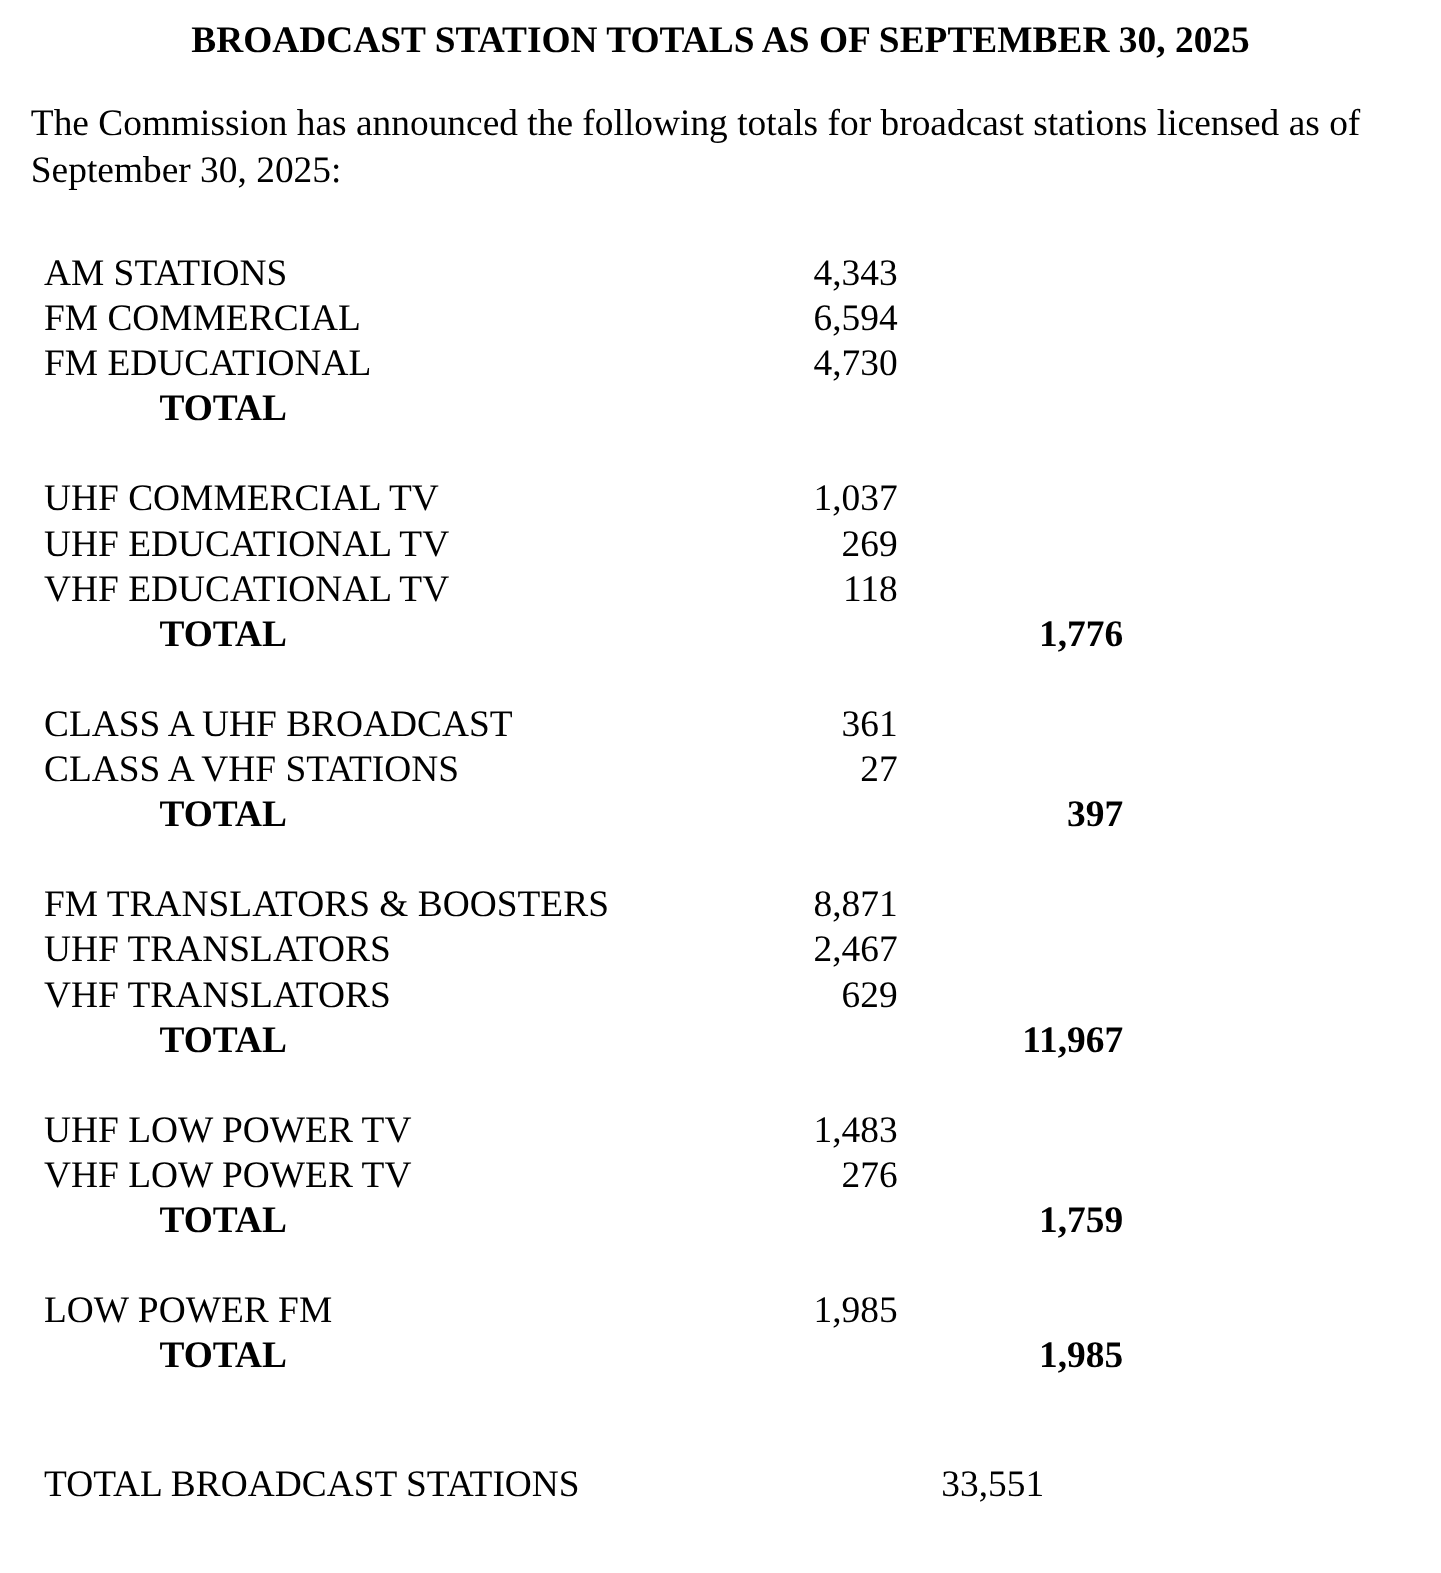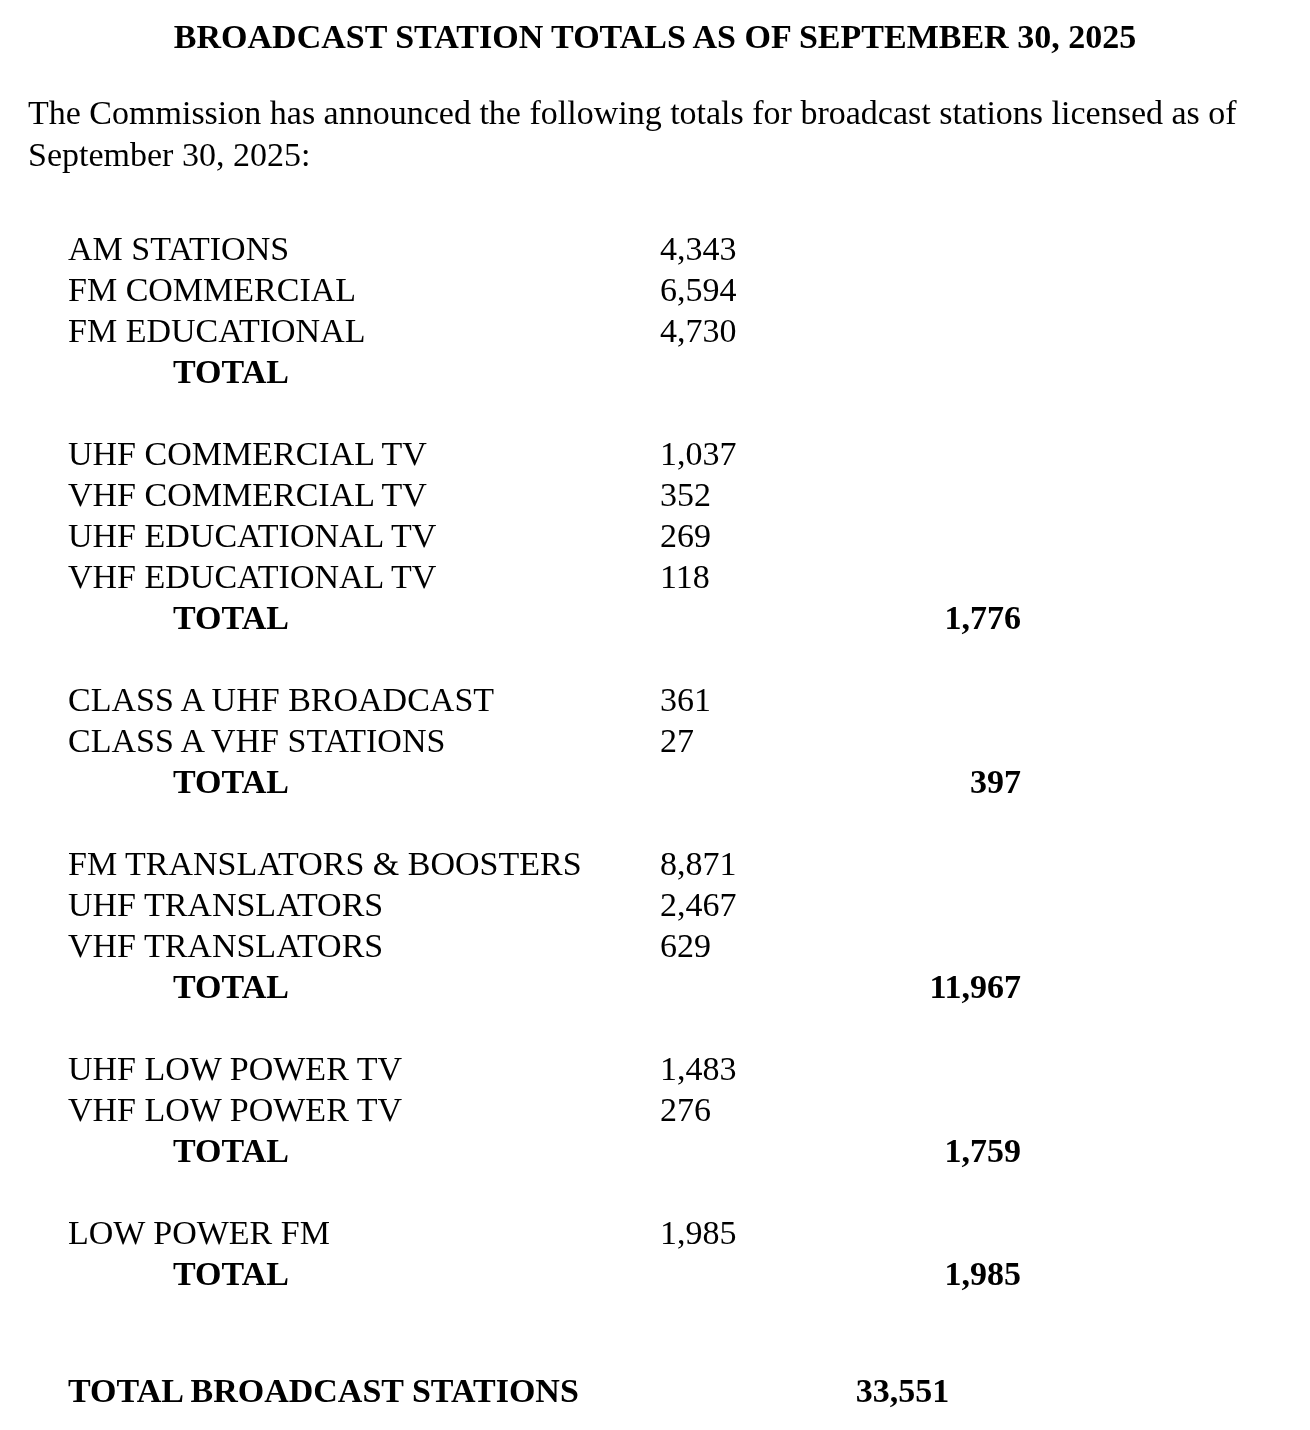--- a/index.html
+++ b/index.html
@@ -38,32 +38,32 @@
     font-size: 34px;
   }
   .section {
     margin-bottom: 41px;
   }
   .row {
     display: grid;
     grid-template-columns: 620px 156px 205px;
     line-height: 41px;
   }
-  .cell-label { text-align: left; margin-left: 28px; }
-  .cell-value { text-align: left; }
+  .cell-label { text-align: left; }
+  .cell-value { text-align: right; }
   .cell-total { text-align: right; font-weight: bold; }
   .total-row .cell-label {
     padding-left: 105px;
     font-weight: bold;
   }
   .grand-total-row {
     display: grid;
     grid-template-columns: 620px 485px;
     line-height: 41px;
-    font-weight: bold;
+    font-weight: normal;
     margin-top: 76px;
   }
   .grand-total-row .cell-value { text-align: center; }
 </style>
 </head>
 <body>
 
 <div class="page">
 
   <div class="doc-title">BROADCAST STATION TOTALS AS OF SEPTEMBER 30, 2025</div>
@@ -89,25 +89,20 @@
         </div>
         <div class="row total-row">
           <div class="cell-label">TOTAL</div>
           <div class="cell-value"></div>
         </div>
       </div>
       <div class="section">
         <div class="row">
           <div class="cell-label">UHF COMMERCIAL TV</div>
           <div class="cell-value">1,037</div>
-          <div class="cell-total"></div>
-        </div>
-        <div class="row">
-          <div class="cell-label">VHF COMMERCIAL TV</div>
-          <div class="cell-value">352</div>
           <div class="cell-total"></div>
         </div>
         <div class="row">
           <div class="cell-label">UHF EDUCATIONAL TV</div>
           <div class="cell-value">269</div>
           <div class="cell-total"></div>
         </div>
         <div class="row">
           <div class="cell-label">VHF EDUCATIONAL TV</div>
           <div class="cell-value">118</div>

